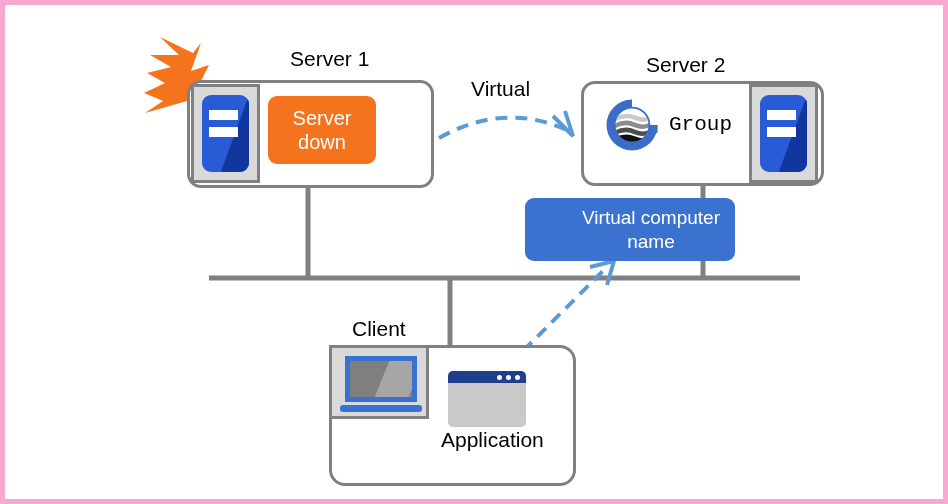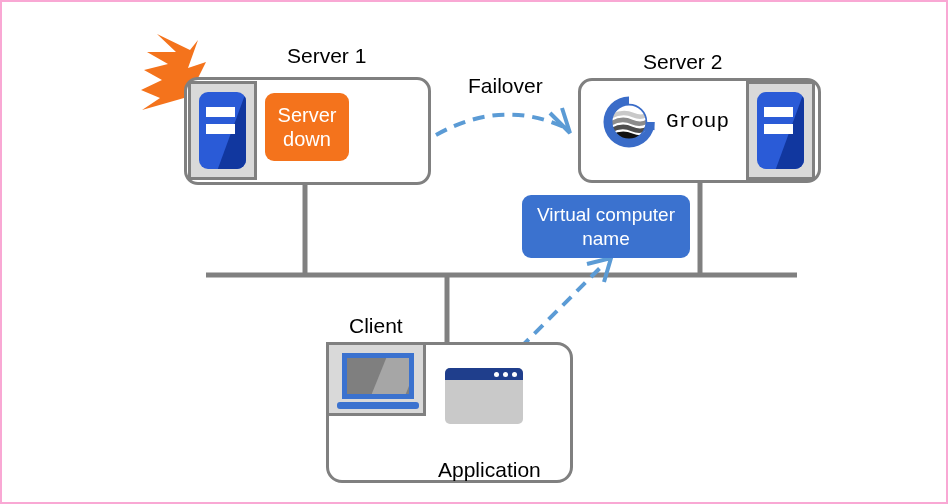--- a/index.html
+++ b/index.html
@@ -9,21 +9,21 @@
     background: #ffffff;
   }
   body {
     font-family: "Liberation Sans", sans-serif;
   }
   #canvas {
     position: relative;
     width: 948px;
     height: 504px;
     background: #ffffff;
-    border: 2px solid #f9a8d4;
+    border: 5px solid #f9a8d4;
     box-sizing: border-box;
     overflow: hidden;
   }
   .svg-layer {
     position: absolute;
     left: 0;
     top: 0;
     width: 948px;
     height: 504px;
   }
@@ -82,21 +82,21 @@
   .server-icon .bar.b2 { top: 41%; }
 
   #server1-icon { left: 186px; top: 79px; width: 69px; height: 99px; }
   #server2-icon { left: 744px; top: 79px; width: 69px; height: 99px; }
 
   
   #server-down {
     position: absolute;
     left: 263px;
     top: 91px;
-    width: 84px;
+    width: 108px;
     height: 68px;
     background: #f4731c;
     border-radius: 9px;
     color: #ffffff;
     font-size: 20px;
     line-height: 24px;
     display: flex;
     align-items: center;
     justify-content: center;
     text-align: center;
@@ -114,20 +114,21 @@
     border-radius: 9px;
     color: #ffffff;
     font-size: 19px;
     line-height: 24px;
     display: flex;
     align-items: center;
     justify-content: center;
     text-align: center;
     font-family: "Liberation Sans", sans-serif;
     z-index: 6;
+    padding-left: 42px;
   }
 
   
   #computer-icon {
     position: absolute;
     left: 324px; top: 340px;
     width: 100px; height: 74px;
     background: #d9d9d9;
     border: 3px solid #808080;
     box-sizing: border-box;
@@ -226,21 +227,21 @@
 
   <div class="server-icon" id="server1-icon">
     <div class="chassis">
       <div class="bar b1"></div>
       <div class="bar b2"></div>
     </div>
   </div>
 
   <div id="server-down">Server down</div>
 
-  <div class="lbl" style="left:466px; top:72px;">Failover</div>
+  <div class="lbl" style="left:466px; top:72px;">Virtual</div>
 
   <div class="lbl" style="left:641px; top:48px;">Server 2</div>
 
   <div class="host-box" id="server2-box"></div>
 
   <svg id="group-logo" viewBox="0 0 100 100" xmlns="http://www.w3.org/2000/svg">
     <defs>
       <clipPath id="sphereClip">
         <circle cx="50" cy="50" r="30"></circle>
       </clipPath>
@@ -285,15 +286,15 @@
   </div>
 
   <div id="app-icon">
     <div class="titlebar">
       <div class="dot d1"></div>
       <div class="dot d2"></div>
       <div class="dot d3"></div>
     </div>
   </div>
 
-  <div class="lbl" style="left:436px; top:456px;">Application</div>
+  <div class="lbl" style="left:436px; top:423px;">Application</div>
 
 </div>
 
 </body></html>

